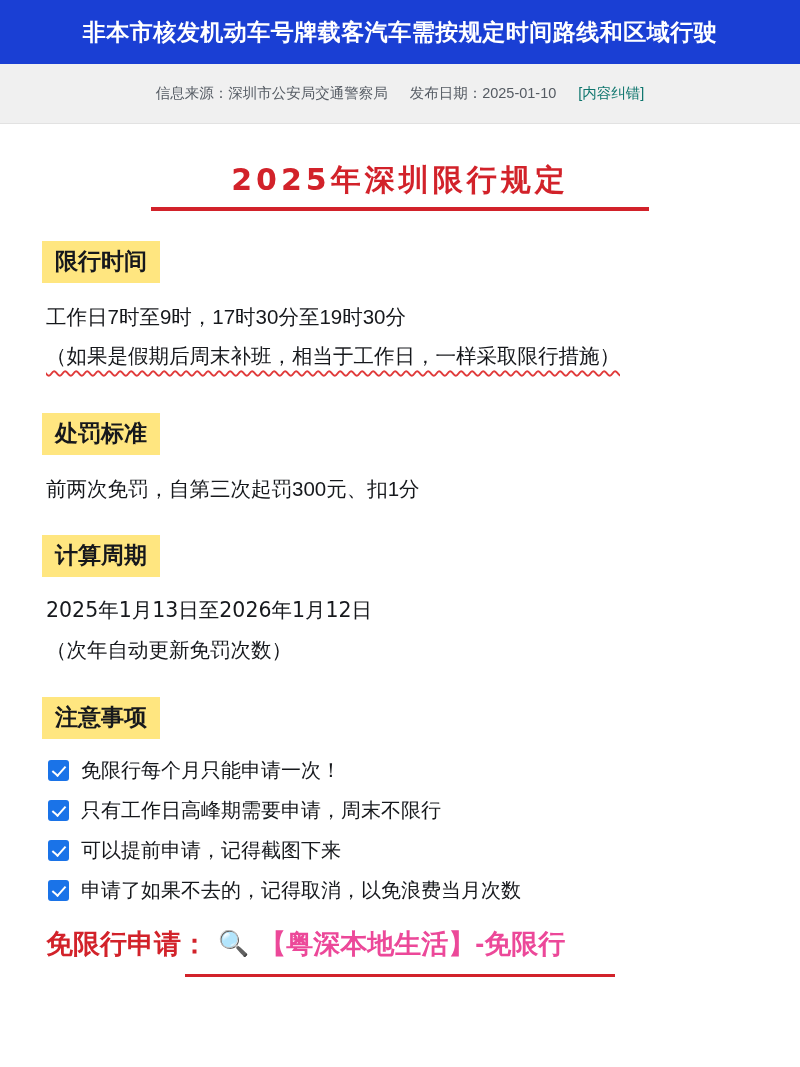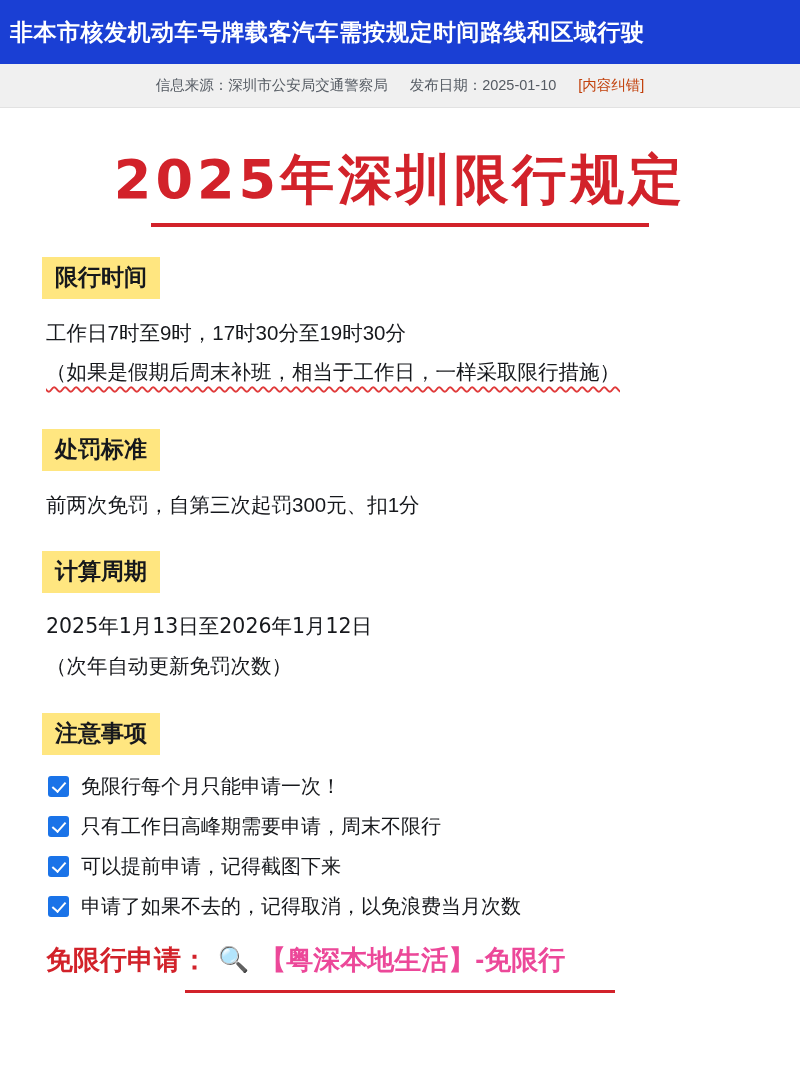--- a/index.html
+++ b/index.html
@@ -17,54 +17,55 @@
     overflow: hidden;
   }
 
   
   .banner {
     background: #1a3fd4;
     color: #ffffff;
     height: 64px;
     display: flex;
     align-items: center;
+    justify-content: center;
     padding: 0 10px;
   }
   .banner-text {
     font-size: 23px;
     font-weight: bold;
     letter-spacing: 0.5px;
     white-space: nowrap;
     text-align: center;
   }
 
   
   .source-bar {
     background: #f0f0f0;
-    height: 44px;
+    height: 60px;
     display: flex;
     align-items: center;
     justify-content: center;
     gap: 22px;
     color: #555b63;
     font-size: 14.5px;
     border-bottom: 1px solid #e2e2e2;
   }
   .source-bar .seg { white-space: nowrap; }
-  .source-bar .correction { color: #c2410c; text-align: right; }
+  .source-bar .correction { color: #0f766e; text-align: right; }
 
   
   .content {
     padding: 22px 34px 0 34px;
   }
 
   .main-title {
     text-align: center;
     color: #d2222a;
-    font-size: 54px;
+    font-size: 30px;
     font-weight: bold;
     letter-spacing: 4px;
     margin-top: 14px;
     margin-bottom: 6px;
     font-family: "DejaVu Sans", "Liberation Sans", sans-serif;
   }
   .title-underline {
     width: 498px;
     height: 4px;
     background: #d2222a;

